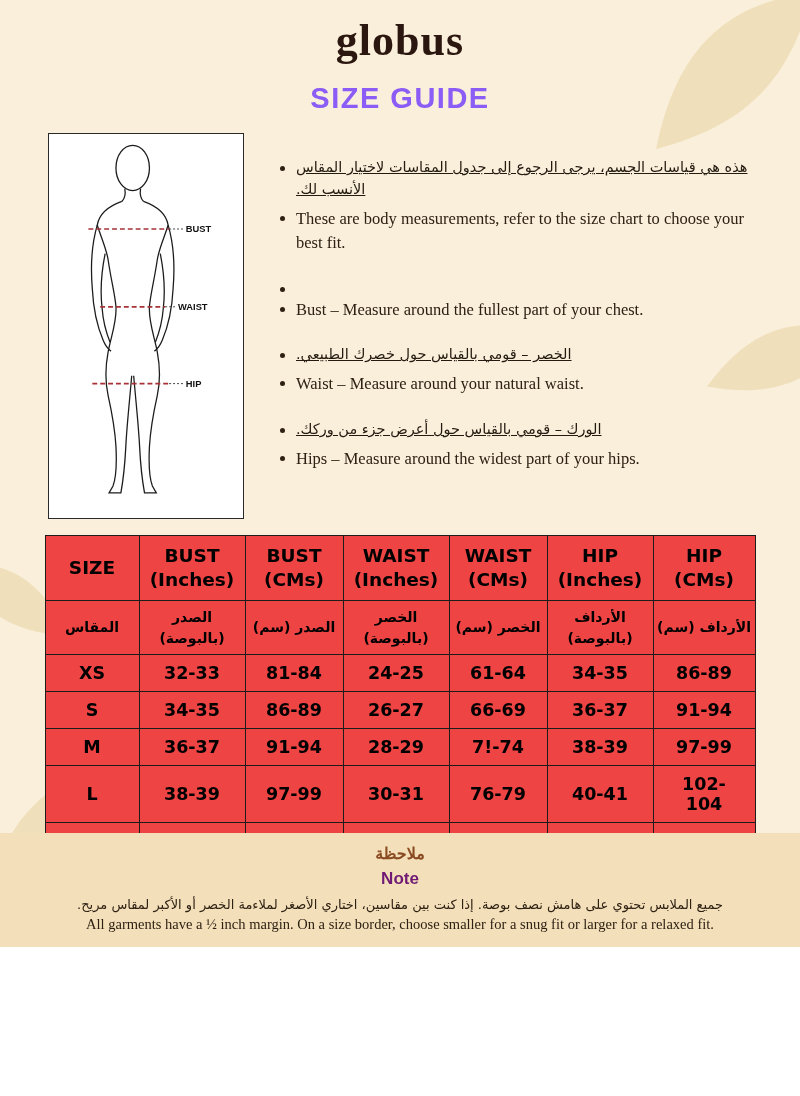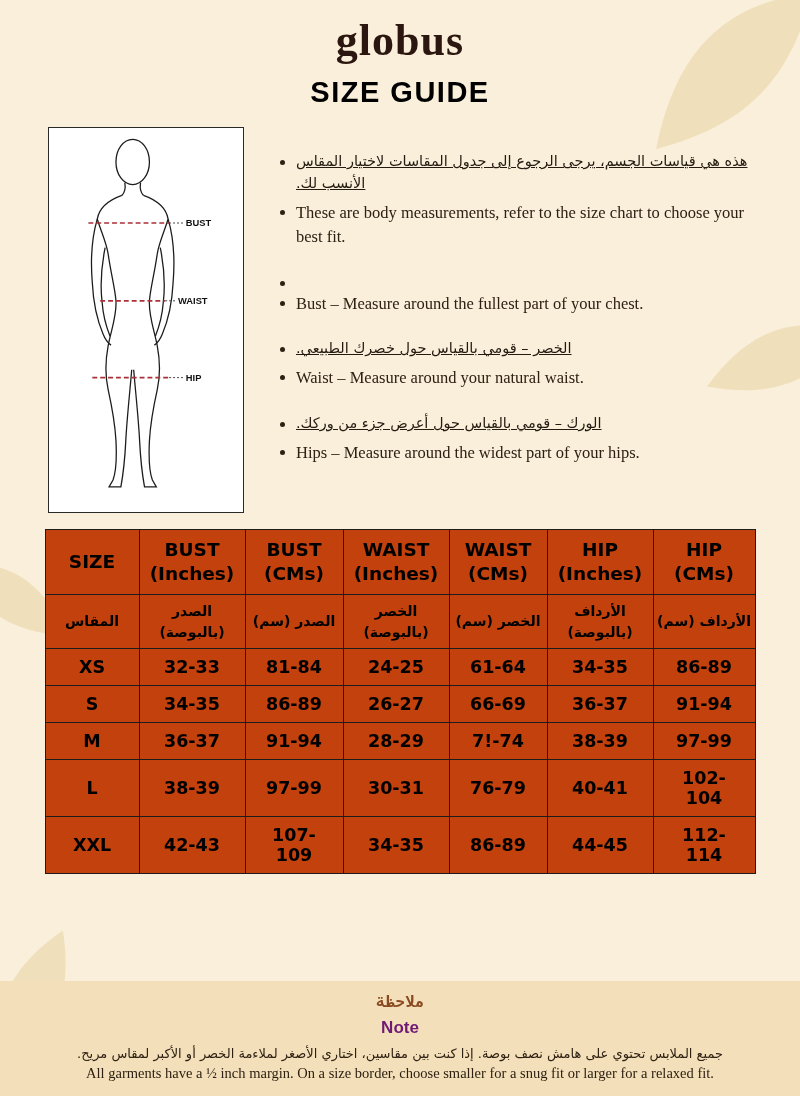--- a/index.html
+++ b/index.html
@@ -1,50 +1,50 @@
 <!DOCTYPE html>
 <html><head>
 <meta charset="utf-8">
 <style>
   html,body{margin:0;padding:0;}
   .page{
     position:relative;
-    width:800px;height:1096px;
+    width:800px;height:947px;
     background:#f9efdb;
     overflow:hidden;
     font-family:"Liberation Serif",serif;
   }
   .leaf{position:absolute;z-index:0;}
   .z{position:relative;z-index:1;}
 
   .header{text-align:center;padding-top:18px;}
   .brand{font-family:"Liberation Serif",serif;font-weight:700;font-size:44px;color:#2b1710;letter-spacing:1px;line-height:1.05;}
-  .title{font-family:"Liberation Sans",sans-serif;font-weight:800;font-size:29px;color:#000000;letter-spacing:1.5px;margin-top:12px;}
+  .title{font-family:"Liberation Sans",sans-serif;font-weight:800;font-size:29px;color:#8b5cf6;letter-spacing:1.5px;margin-top:18px;}
 
   .main{display:flex;margin:18px 45px 0 48px;gap:36px;}
   .figure-box{width:196px;height:386px;background:#ffffff;border:1.6px solid #2a2a2a;flex:0 0 auto;box-sizing:border-box;}
   .instructions{flex:1;padding-top:24px;min-width:0;}
   .group{margin-bottom:23px;}
   .item{display:flex;align-items:flex-start;margin-bottom:6px;}
   .dot{width:5px;height:5px;border-radius:50%;background:#2e2013;margin:9px 11px 0 0;flex:0 0 auto;}
   .ar-text{font-family:"DejaVu Sans",sans-serif;font-size:14.5px;color:#241a10;direction:rtl;text-align:left;line-height:1.5;text-decoration:underline;}
   .en-text{font-family:"Liberation Serif",serif;font-size:16.5px;color:#2e2013;line-height:1.45;}
 
   .model-note{margin:14px 48px 0;}
   .model-ar{font-family:"DejaVu Sans",sans-serif;font-size:14px;color:#241a10;direction:rtl;text-align:left;}
   .model-en{font-family:"Liberation Serif",serif;font-size:15.5px;font-weight:700;color:#241a10;margin-top:3px;}
 
-  table.size-table{margin:16px auto 0;border-collapse:collapse;width:710px;background:#c2410c;table-layout:fixed;}
+  table.size-table{margin:16px auto 0;border-collapse:collapse;width:710px;background:#ef4444;table-layout:fixed;}
   .size-table th,.size-table td{border:1.6px solid #1c1c1c;text-align:center;vertical-align:middle;}
   .size-table th.en{font-family:"DejaVu Sans",sans-serif;font-weight:700;font-size:18.5px;padding:8px 2px;white-space:pre-line;line-height:1.3;color:#000;}
   .size-table th.arh{font-family:"DejaVu Sans",sans-serif;font-weight:700;font-size:14px;padding:6px 2px;white-space:pre-line;direction:rtl;line-height:1.45;color:#000;}
   .size-table td{font-family:"DejaVu Sans",sans-serif;font-weight:700;font-size:17.5px;padding:8px 12px;color:#000;}
 
   .note{position:absolute;left:0;right:0;bottom:0;background:#f3e0ba;text-align:center;padding:11px 22px 14px;z-index:1;}
-  .note-title-ar{font-family:Liberation Mono, monospace;font-weight:700;font-size:16px;color:#8a4a22;}
+  .note-title-ar{font-family:Liberation Serif, serif;font-weight:700;font-size:16px;color:#8a4a22;}
   .note-title-en{font-family:"Liberation Sans",sans-serif;font-weight:700;font-size:17px;color:#701a75;margin-top:6px;}
   .note-ar{font-family:"DejaVu Sans",sans-serif;font-size:13px;color:#2e2013;margin-top:8px;direction:rtl;}
   .note-en{font-family:"Liberation Serif",serif;font-size:14.5px;color:#2e2013;margin-top:4px;}
 </style>
 </head>
 <body>
 
 <div class="page">
 
   <svg class="leaf" style="top:-14px;right:-34px;" width="200" height="170" viewBox="0 0 120 120">

